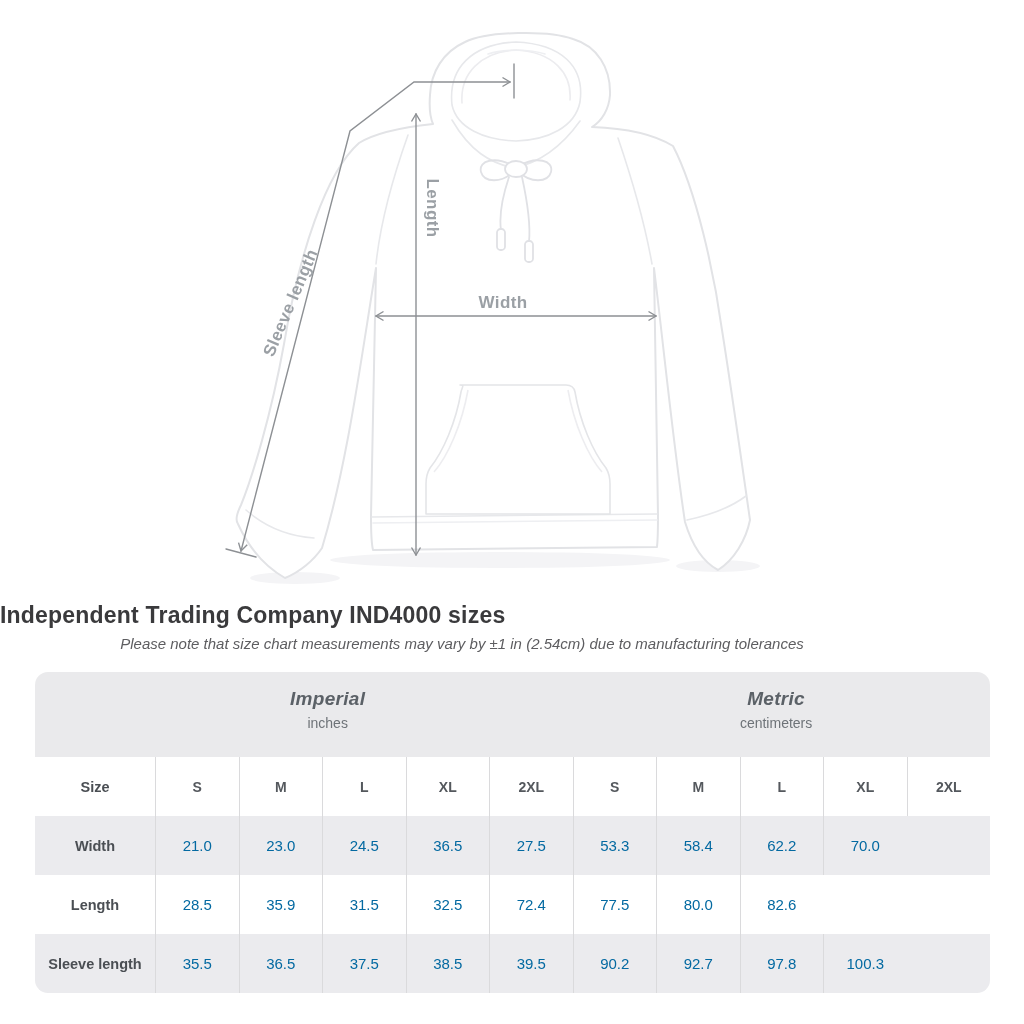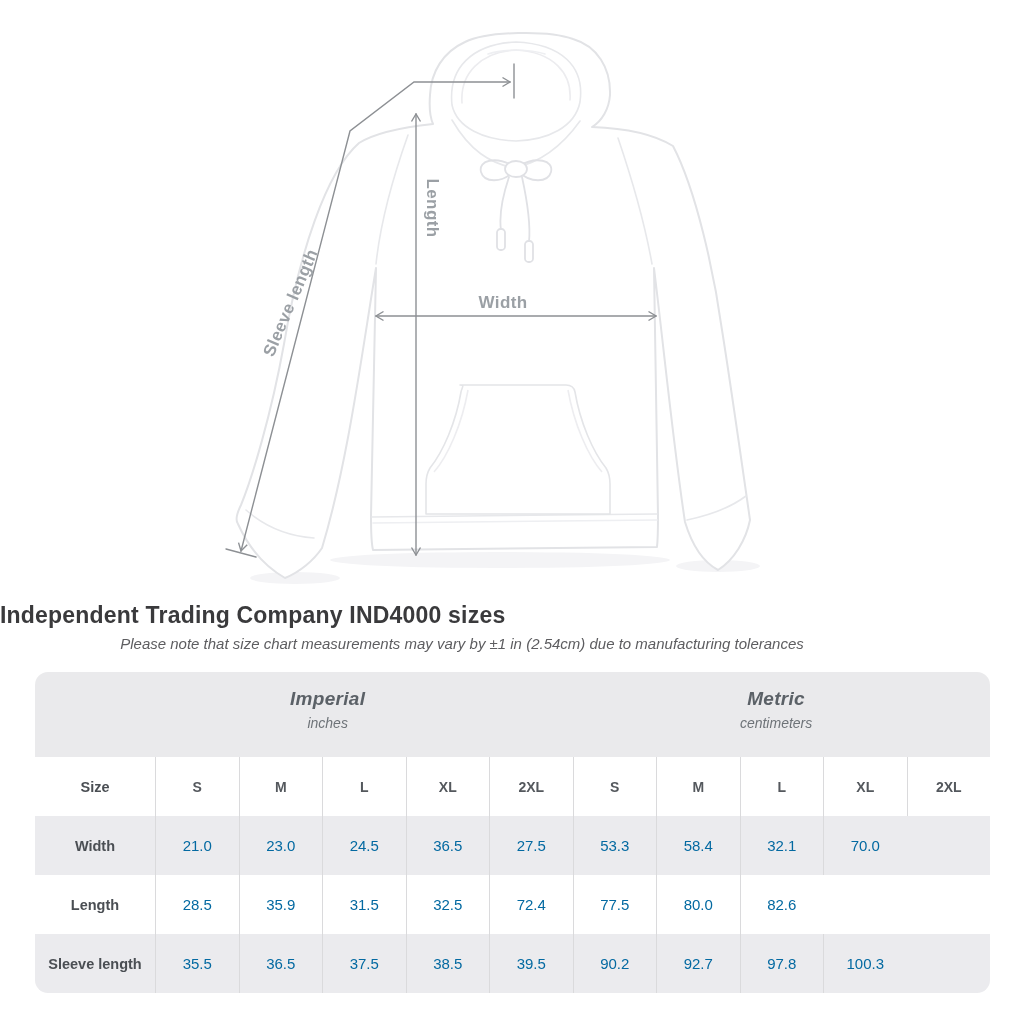--- a/index.html
+++ b/index.html
@@ -29,21 +29,21 @@
   
   .size-table{
     position:absolute;left:35px;top:672px;width:955px;height:321px;
     background:#ffffff;border-radius:13px;overflow:hidden;
   }
   .group-band{position:relative;height:85px;background:#eaeaec;}
   .group{position:absolute;top:16px;transform:translateX(-50%);text-align:center;}
   .group-imperial{left:29.6%;margin-left:10px;}
   .group-metric{left:77.6%;}
   .group-label{font-style:italic;font-weight:700;font-size:19px;color:#5b6167;letter-spacing:.3px;}
-  .group-unit{font-style:italic;font-size:14px;color:#6e7378;margin-top:5px;}
+  .group-unit{font-size:14px;color:#6e7378;margin-top:5px;}
   .t-row{
     display:grid;grid-template-columns:120px repeat(10,1fr);
     height:59px;background:#ffffff;
   }
   .t-row.stripe{background:#ebebee;}
   .cell{
     display:flex;align-items:center;justify-content:center;height:100%;
     text-align:center;font-size:15px;color:#0369a1;
   }
   .cell + .cell{border-left:1px solid #dadadc;}
@@ -182,21 +182,21 @@
 
   <div class="t-row stripe">
     <div class="cell rlabel">Width</div>
     <div class="cell">21.0</div>
     <div class="cell">23.0</div>
     <div class="cell">24.5</div>
     <div class="cell">36.5</div>
     <div class="cell">27.5</div>
     <div class="cell">53.3</div>
     <div class="cell">58.4</div>
-    <div class="cell">32.1</div>
+    <div class="cell">62.2</div>
     <div class="cell">70.0</div>
   </div>
 
   <div class="t-row">
     <div class="cell rlabel">Length</div>
     <div class="cell">28.5</div>
     <div class="cell">35.9</div>
     <div class="cell">31.5</div>
     <div class="cell">32.5</div>
     <div class="cell">72.4</div>

